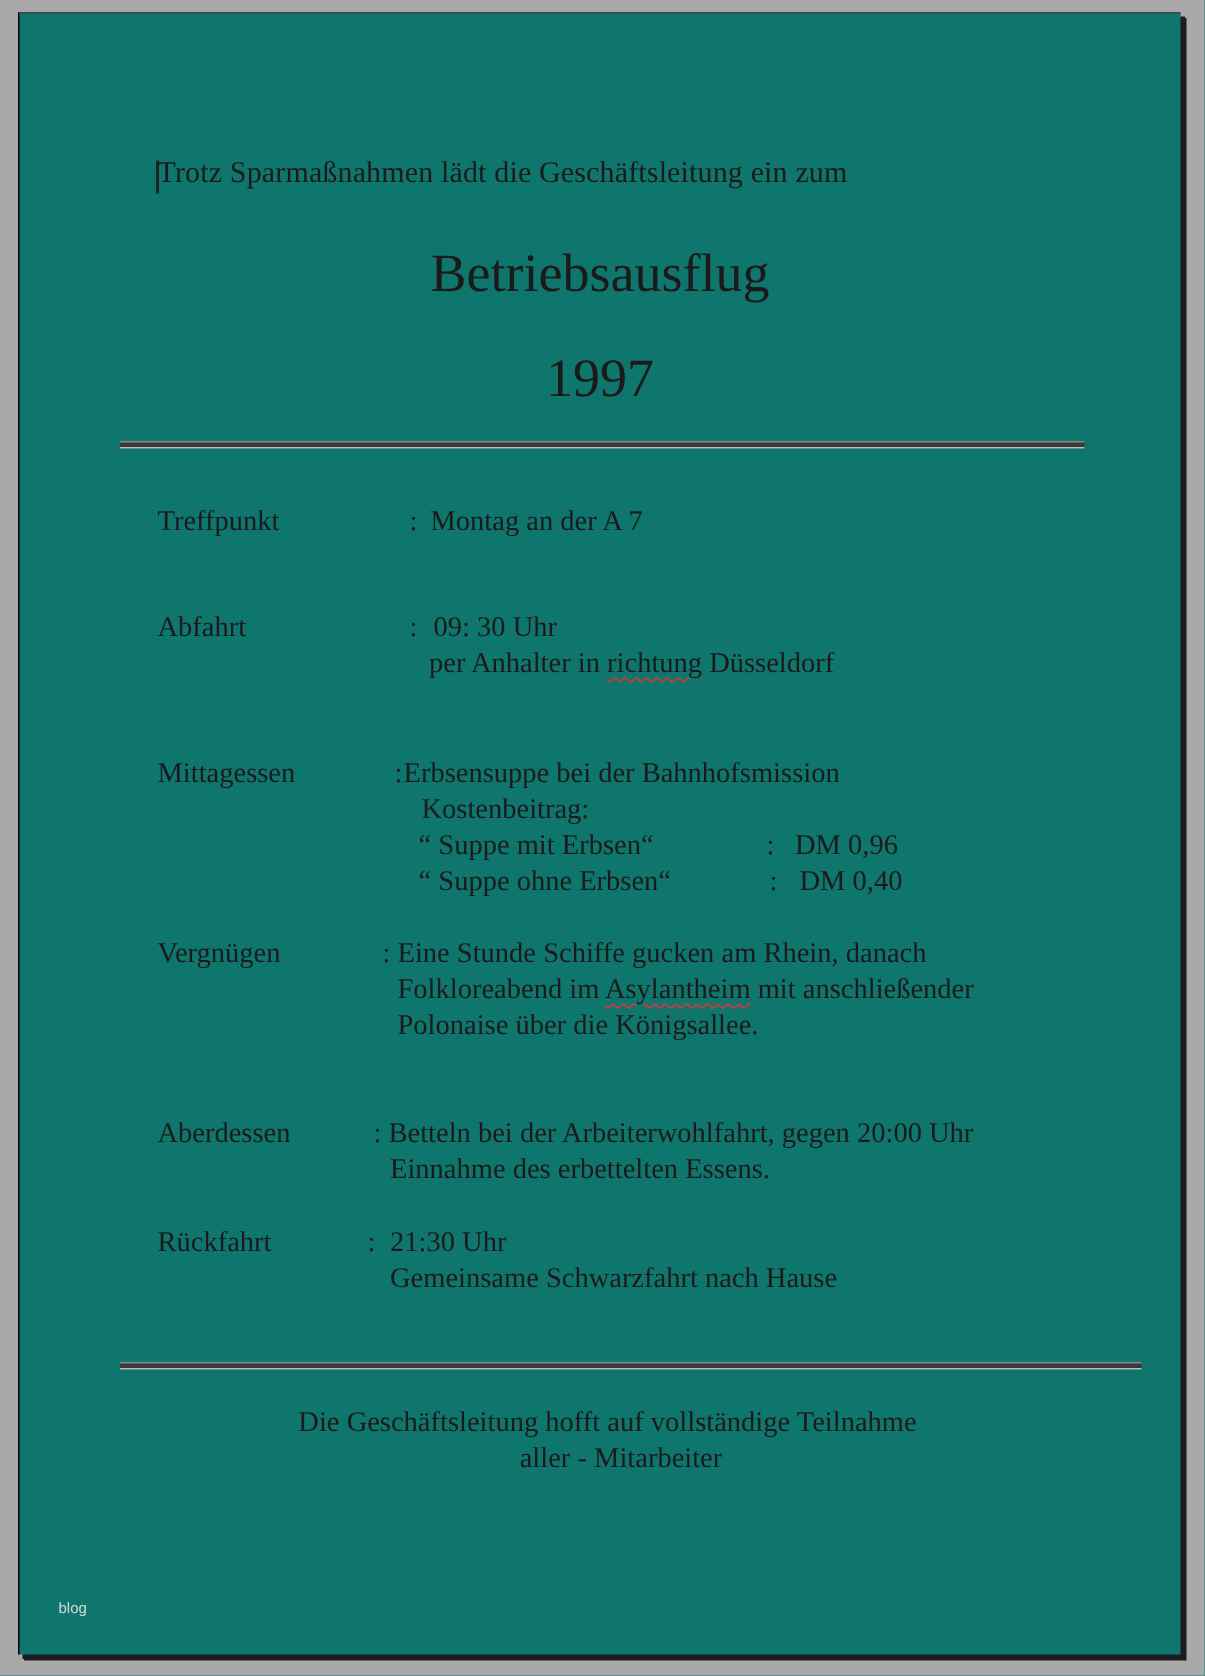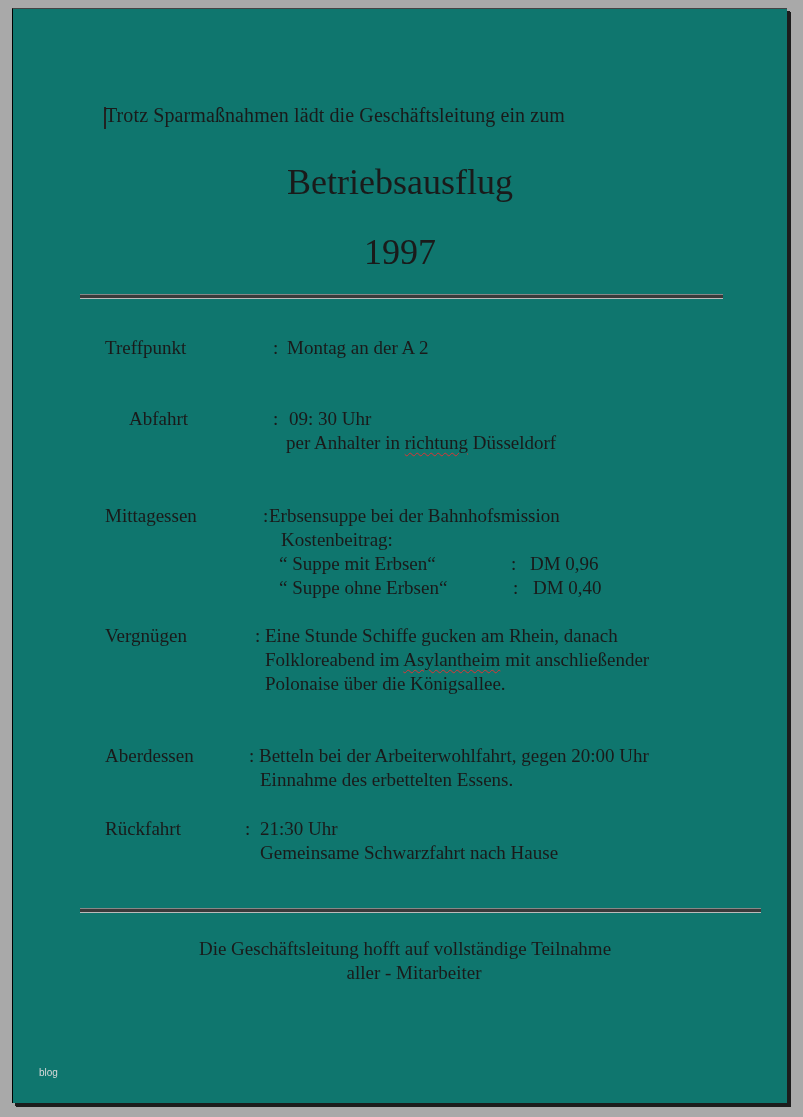--- a/index.html
+++ b/index.html
@@ -46,23 +46,23 @@
   <div class="cursor"></div>
   <div class="abs intro">Trotz Sparmaßnahmen lädt die  Geschäftsleitung ein zum</div>
 
   <div class="abs title t1">Betriebsausflug</div>
   <div class="abs title t2">1997</div>
 
   <div class="rule r1"></div>
 
   <div class="abs lbl" style="left:92px; top:328px;">Treffpunkt</div>
   <div class="abs val" style="left:260px; top:328px;">:</div>
-  <div class="abs val" style="left:274px; top:328px;">Montag an der A 2</div>
+  <div class="abs val" style="left:274px; top:328px;">Montag an der A 7</div>
 
-  <div class="abs lbl" style="left:92px; top:399px;margin-left:24px;">Abfahrt</div>
+  <div class="abs lbl" style="left:92px; top:399px;">Abfahrt</div>
   <div class="abs val" style="left:260px; top:399px;">:</div>
   <div class="abs val" style="left:276px; top:399px;">09: 30 Uhr</div>
   <div class="abs val" style="left:273px; top:423px;"><span>per Anhalter in </span><span class="red">richtung</span><span> Düsseldorf</span></div>
 
   <div class="abs lbl" style="left:92px; top:496px;">Mittagessen</div>
   <div class="abs val" style="left:250px; top:496px;">:</div>
   <div class="abs val" style="left:256px; top:496px;">Erbsensuppe bei der Bahnhofsmission</div>
   <div class="abs val" style="left:268px; top:520px;">Kostenbeitrag:</div>
   <div class="abs val" style="left:266px; top:544px;">“ Suppe mit Erbsen“</div>
   <div class="abs val" style="left:498px; top:544px;">:</div>

